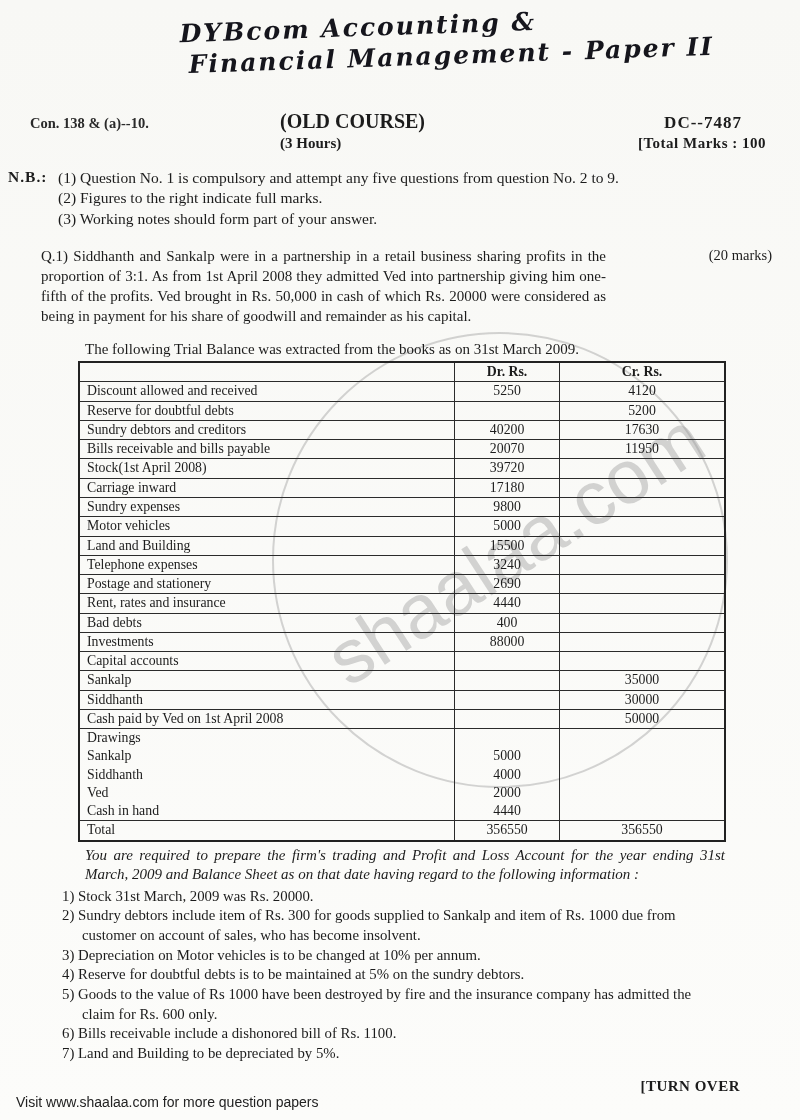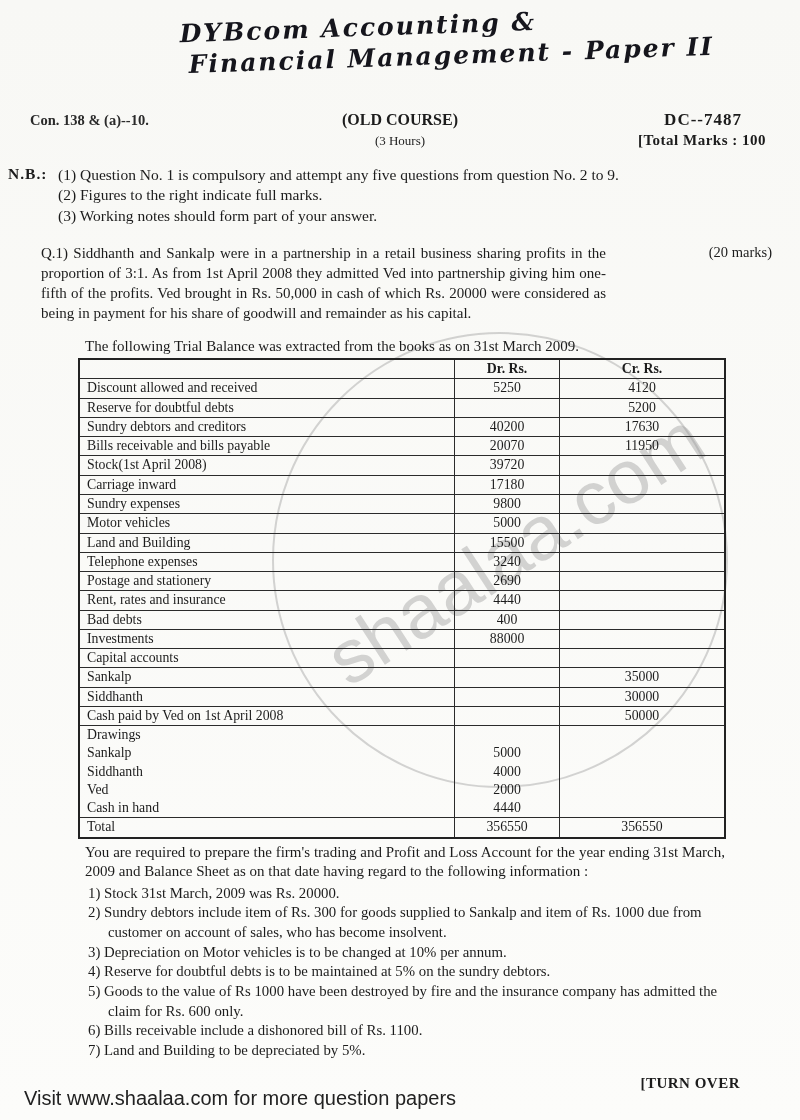--- a/index.html
+++ b/index.html
@@ -25,24 +25,24 @@
 
   
   .handwritten { position:absolute; top:10px; left:180px; z-index:2;
     font-family:"DejaVu Serif", serif; font-style:italic; font-weight:bold;
     font-size:25px; color:#15151c; transform:rotate(-2deg); letter-spacing:2px; }
   .hw-line2 { margin-left:8px; margin-top:2px; }
 
   
   .hdr-row { display:grid; grid-template-columns:250px 1fr 250px; align-items:baseline; padding:0 30px; }
   .hdr-left  { font-weight:bold; font-size:14.5px; color:#2a2a2a; }
-  .hdr-center{ text-align:center; font-weight:bold; font-size:16px; }
+  .hdr-center{ text-align:left; font-weight:bold; font-size:20px; }
   .hdr-right { text-align:right; font-weight:bold; font-size:17px; letter-spacing:1px; padding-right:28px; }
   .hdr-row2 { margin-top:2px; }
-  .hdr-center2 { text-align:center; font-size:13px; font-weight:normal; }
+  .hdr-center2 { text-align:left; font-size:15px; font-weight:bold; }
   .hdr-right2 { text-align:right; font-weight:bold; font-size:15px; letter-spacing:.5px; padding-right:4px; }
 
   
   .nb { display:flex; margin:16px 30px 0 8px; font-size:15.5px; }
   .nb-label { font-weight:bold; width:50px; flex:0 0 50px; letter-spacing:1px; }
   .nb-items { width:690px; }
   .nb-items .list-item { padding-left:34px; text-indent:-34px; line-height:1.32; }
 
   
   .q-wrap { position:relative; margin-top:18px; }
@@ -56,28 +56,28 @@
     font-size:13.8px; background:transparent;border-radius:16px; }
   table.tb th, table.tb td { border:1px solid #2b2b2b; padding:1px 7px; line-height:1.18; height:17px; }
   table.tb { border:2px solid #222; }
   .c-label { width:377px; text-align:left; }
   .c-num   { text-align:center; }
   th.c-num { font-weight:bold; }
   col.col-dr { width:105px; } col.col-cr { width:166px; }
   tr.group-row td { border-top:none; border-bottom:none; }
 
   
-  .req { margin:4px 30px 0 85px; width:640px; font-size:15px; line-height:1.3; text-align:justify; }
-  .notes { margin:2px 30px 0 88px; width:655px; font-size:14.8px; }
+  .req { margin:4px 30px 0 85px; width:640px; font-size:15px; line-height:1.3; text-align:justify;font-style:italic; }
+  .notes { margin:2px 30px 0 62px; width:655px; font-size:14.8px; }
   .notes .list-item { padding-left:20px; text-indent:-20px; line-height:1.33; }
 
   
   .turn-over { text-align:right; margin:14px 60px 0 0; font-weight:bold; font-size:15px; letter-spacing:.5px; }
-  .visit { position:absolute; left:24px; bottom:10px; font-family:"Liberation Sans", sans-serif;
-    font-size:20px; color:#222; }
+  .visit { position:absolute; left:16px; bottom:10px; font-family:"Liberation Sans", sans-serif;
+    font-size:14px; color:#222; }
 </style>
 </head>
 <body>
 
 <div class="sheet">
 
   <div class="watermark">
     <div class="wm-circle"></div>
     <div class="wm-text">shaalaa.com</div>
   </div>

